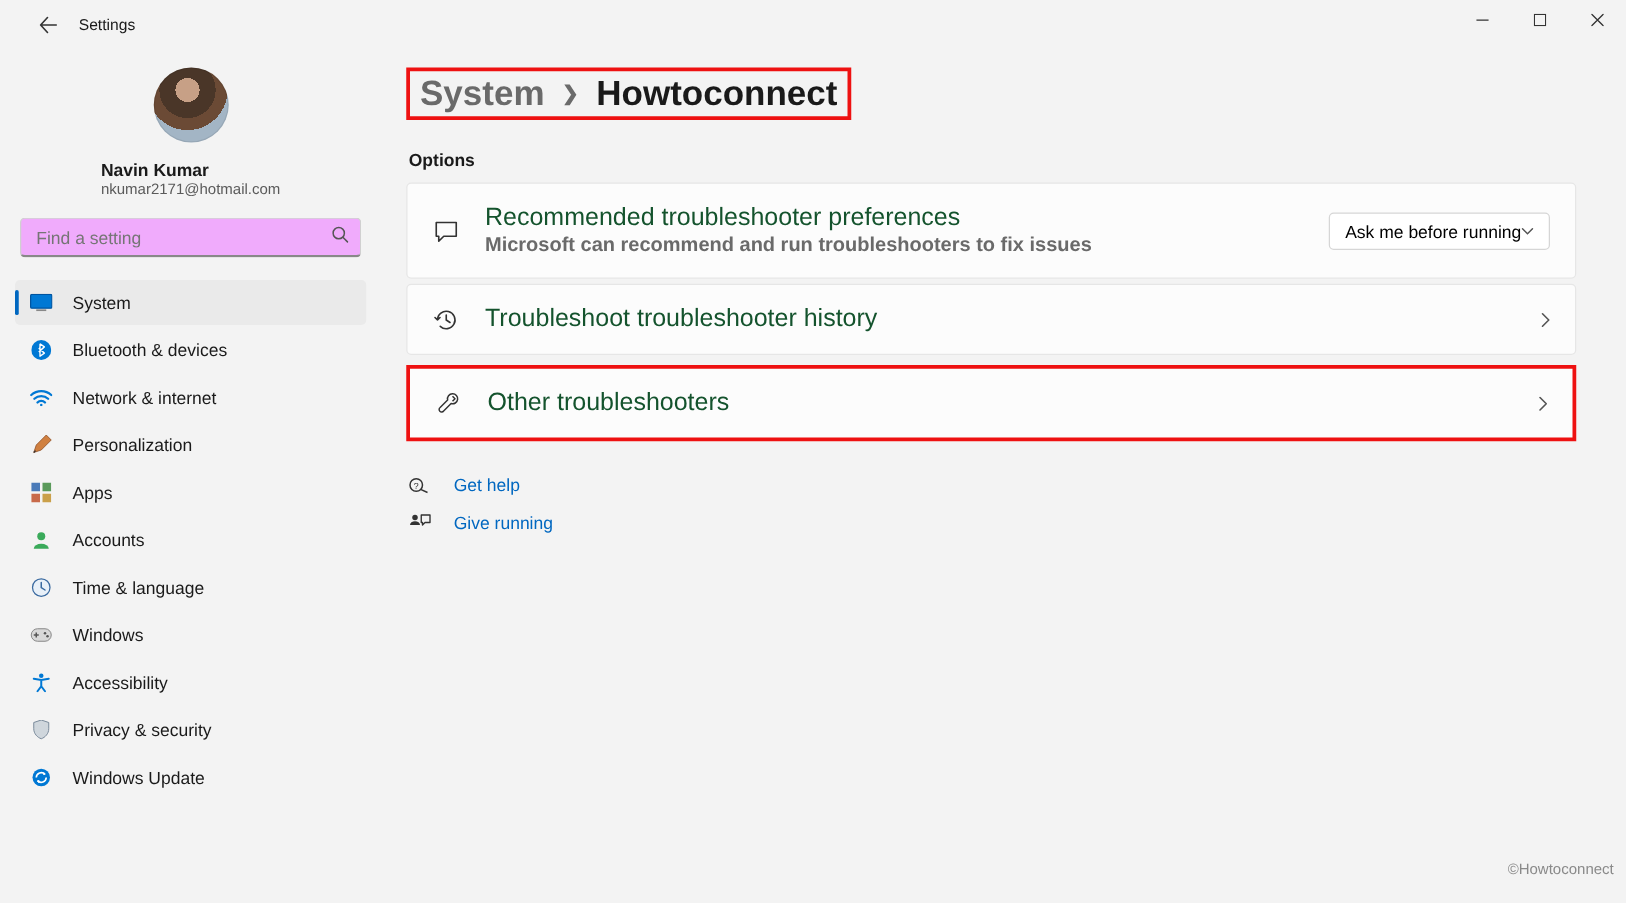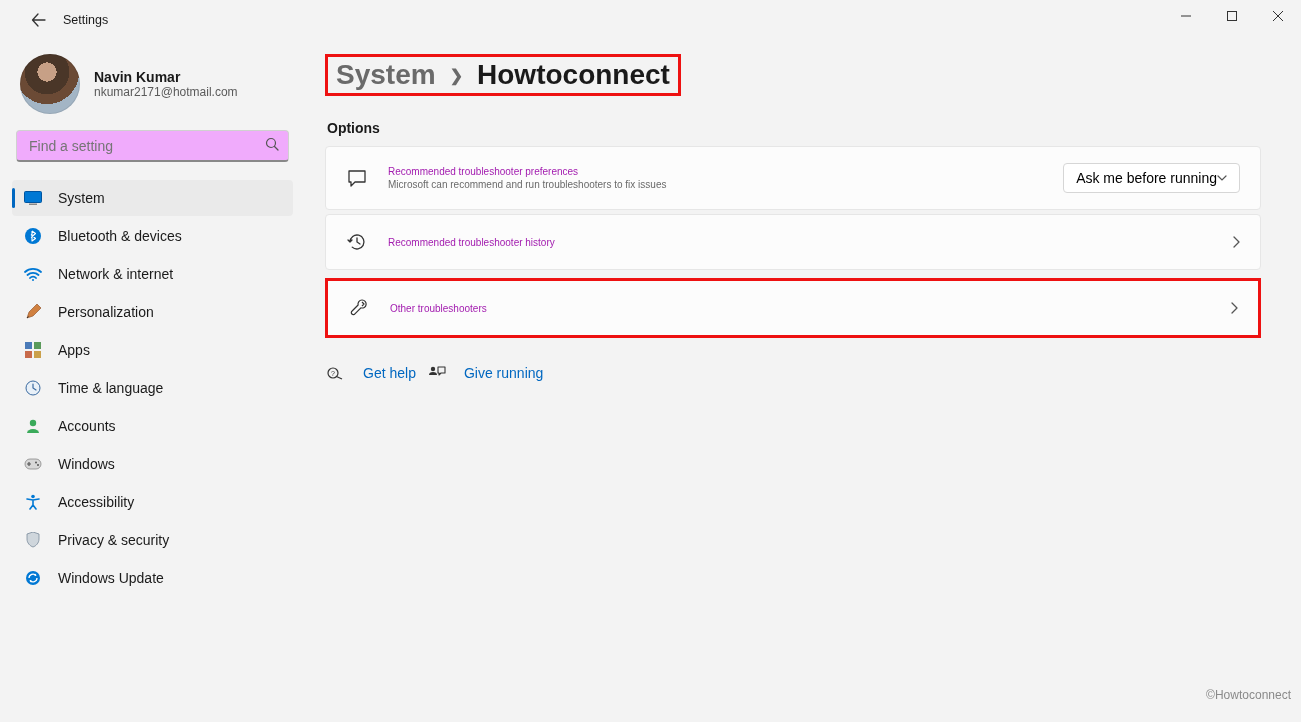--- a/index.html
+++ b/index.html
@@ -11,21 +11,21 @@
 .titlebar .app-title { font-size: 12.5px; margin-left: 8px; color: #1a1a1a; }
 .window-controls { position: absolute; top: 0; right: 0; display: flex; }
 .window-controls button { width: 46px; height: 32px; background: transparent; border: none; display: flex; align-items: center; justify-content: center; cursor: pointer; }
 
 
 .layout { display: flex; height: calc(100% - 40px); }
 .sidebar { width: 305px; padding: 8px 12px; display: flex; flex-direction: column; }
 .content { flex: 1; padding: 14px 40px 0 20px; }
 
 
-.user { display: flex; align-items: center; gap: 14px; padding: 6px 8px 16px 8px; }
+.user { display: flex; align-items: center; gap: 14px; padding: 6px 8px 16px 8px; flex-direction: column; }
 .avatar { width: 60px; height: 60px; border-radius: 50%; background: radial-gradient(circle at 45% 30%, #c7a086 0 18%, #4a3628 18% 42%, #6b4a35 42% 60%, #a3b5c5 60% 100%); box-shadow: inset 0 0 0 1px rgba(0,0,0,0.08); }
 .user-name { font-size: 14px; font-weight: 600; color: #1a1a1a; }
 .user-email { font-size: 12px; color: #5a5a5a; }
 
 
 .search-box { position: relative; margin: 0 4px 18px 4px; }
 .search-box input { width: 100%; height: 32px; border: 1px solid #d0d0d0; border-bottom: 2px solid #888; border-radius: 4px; padding: 0 34px 0 12px; font-size: 14px; background: #f0abfc; outline: none; }
 .search-ico { position: absolute; right: 10px; top: 50%; transform: translateY(-50%); color: #555; }
 
 
@@ -42,32 +42,32 @@
 .breadcrumb-wrap { display: inline-flex; align-items: center; gap: 14px; }
 .hl { border: 3px solid #e11; padding: 2px 8px; }
 
 
 .section-title { font-size: 14px; font-weight: 700; margin: 24px 0 10px 2px; color: #1a1a1a; }
 
 
 .card { background: #fcfcfc; border: 1px solid #e6e6e6; border-radius: 4px; display: flex; align-items: center; padding: 16px 20px; margin-bottom: 4px; gap: 20px; cursor: pointer; }
 .card-ico { width: 22px; height: 22px; flex-shrink: 0; display: flex; align-items: center; justify-content: center; color: #333; }
 .card-main { flex: 1; }
-.card-title { font-size: 10px; color: #a21caf; }
-.card-sub { font-size: 10px; color: #6a6a6a; margin-top: 2px; }
+.card-title { font-size: 20px; color: #14532d; }
+.card-sub { font-size: 16px; color: #6a6a6a; margin-top: 2px; font-weight: bold; }
 .card-trail { display: flex; align-items: center; }
 .card .chev-r { color: #4a4a4a; }
 .dropdown { border: 1px solid #d6d6d6; border-radius: 4px; background: #fff; padding: 6px 12px; display: flex; align-items: center; font-size: 14px; cursor: pointer; }
 .hl-card { border: 3px solid #e11; border-radius: 0; }
 .cards { margin-top: 0; }
 .card + .card { margin-top: 4px; }
 .card:nth-child(3){ margin-top: 8px; }
 
 
-.help-links { margin-top: 26px; display: flex; flex-direction: row; gap: 12px; padding-left: 2px; }
+.help-links { margin-top: 26px; display: flex; flex-direction: column; gap: 12px; padding-left: 2px; }
 .help-link { display: flex; align-items: center; gap: 18px; font-size: 14px; }
 .help-link a { color: #0067c0; text-decoration: none; cursor: pointer; }
 .help-ico { width: 18px; height: 18px; color: #333; display:flex; align-items:center; justify-content:center; }
 
 
 .watermark { position: absolute; right: 10px; bottom: 20px; font-size: 12px; color: #8a8a8a; margin-top: 40px; }
 </style>
 </head>
 <body>
 
@@ -162,34 +162,34 @@
               <rect x="9" y="0" width="7" height="7" fill="#5a9a5a"></rect>
               <rect x="0" y="9" width="7" height="7" fill="#c86a4a"></rect>
               <rect x="9" y="9" width="7" height="7" fill="#caa04a"></rect>
             </svg>
           </span>
         <span>Apps</span>
       </div>
       <div class="nav-item">
         <span class="nav-ico">
             <svg width="16" height="16" viewBox="0 0 16 16">
+              <circle cx="8" cy="5" r="3.2" fill="#3aaa5a"></circle>
+              <path d="M2 15a6 4 0 0 1 12 0z" fill="#3aaa5a"></path>
+            </svg>
+          </span>
+        <span>Accounts</span>
+      </div>
+      <div class="nav-item">
+        <span class="nav-ico">
+            <svg width="16" height="16" viewBox="0 0 16 16">
               <circle cx="8" cy="8" r="7" fill="#e8f0f8" stroke="#3a6aa0" stroke-width="1"></circle>
               <path d="M8 4v4l3 2" stroke="#3a6aa0" stroke-width="1.2" fill="none" stroke-linecap="round"></path>
             </svg>
           </span>
         <span>Time &amp; language</span>
-      </div>
-      <div class="nav-item">
-        <span class="nav-ico">
-            <svg width="16" height="16" viewBox="0 0 16 16">
-              <circle cx="8" cy="5" r="3.2" fill="#3aaa5a"></circle>
-              <path d="M2 15a6 4 0 0 1 12 0z" fill="#3aaa5a"></path>
-            </svg>
-          </span>
-        <span>Accounts</span>
       </div>
       <div class="nav-item">
         <span class="nav-ico">
             <svg width="18" height="12" viewBox="0 0 18 12">
               <rect x="1" y="1" width="16" height="10" rx="5" fill="#d8d8d8" stroke="#888" stroke-width="0.8"></rect>
               <path d="M5 4v4M3 6h4" stroke="#555" stroke-width="1.2"></path>
               <circle cx="12" cy="4.5" r="1" fill="#555"></circle>
               <circle cx="14" cy="7" r="1" fill="#555"></circle>
             </svg>
           </span>
@@ -258,21 +258,21 @@
       </div>
 
       <div class="card">
         <span class="card-ico">
             <svg width="20" height="20" viewBox="0 0 20 20">
               <path d="M3 10a7 7 0 1 1 2.2 5.1M3 10l-2-2m2 2 2-2" stroke="#333" stroke-width="1.3" fill="none" stroke-linecap="round" stroke-linejoin="round"></path>
               <path d="M10 6v4l3 2" stroke="#333" stroke-width="1.3" fill="none" stroke-linecap="round"></path>
             </svg>
           </span>
         <div class="card-main">
-          <div class="card-title">Recommended troubleshooter history</div>
+          <div class="card-title">Troubleshoot troubleshooter history</div>
         </div>
         <div class="card-trail chev-r">
             <svg width="8" height="12" viewBox="0 0 8 12">
               <path d="M2 1l5 5-5 5" stroke="#555" stroke-width="1.3" fill="none" stroke-linecap="round" stroke-linejoin="round"></path>
             </svg>
           </div>
       </div>
 
       <div class="card hl-card" style="margin-top:8px;">
         <span class="card-ico">

